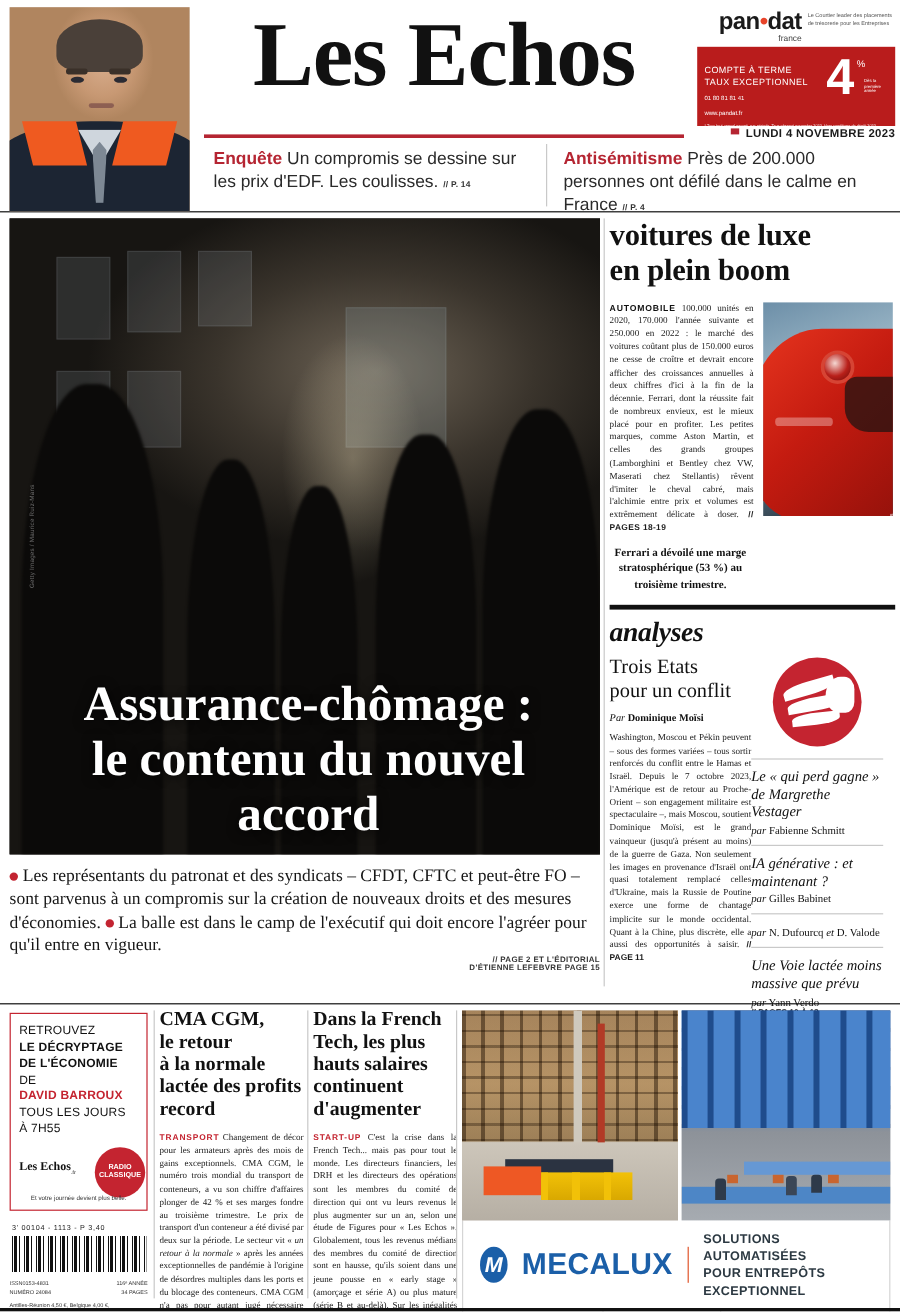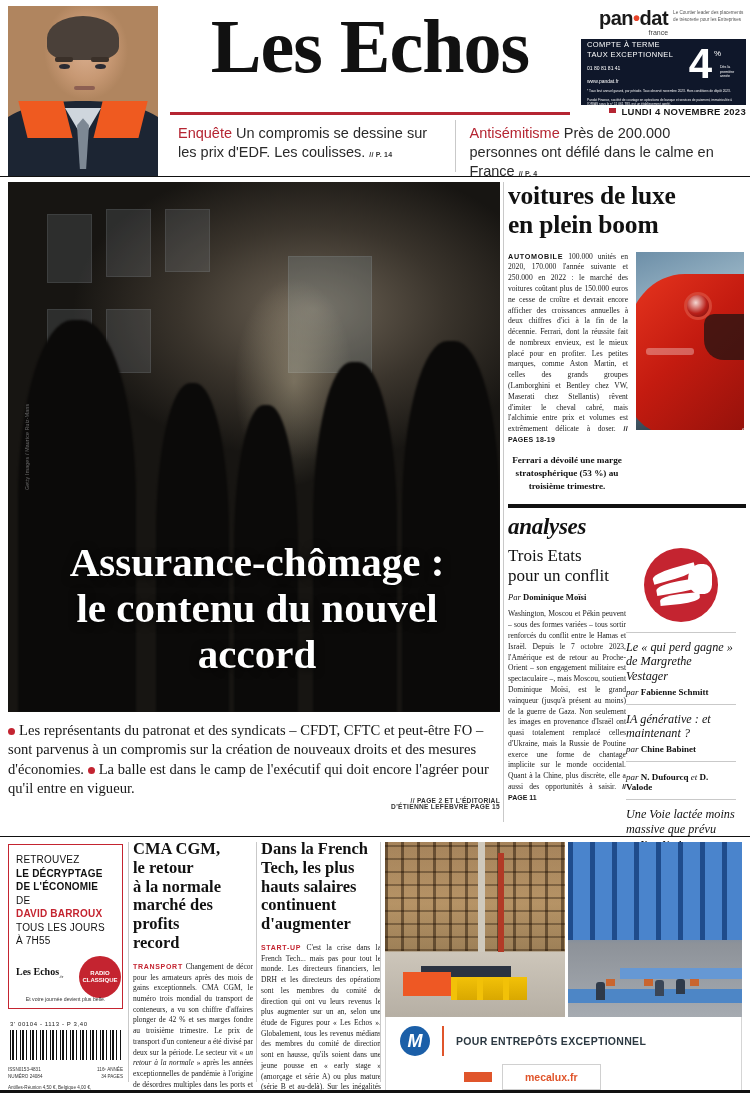--- a/index.html
+++ b/index.html
@@ -70,21 +70,21 @@
     font-family:"Liberation Sans", sans-serif;
     font-size:20px; font-weight:700; color:#1a1a1a; letter-spacing:-0.5px; line-height:1;
   }
   .pandat-logo .dot { color:#e8442a; }
   .pandat-france { font-family:"Liberation Sans", sans-serif; font-size:7px; color:#444; text-align:right; margin-top:1px;}
   .pandat-tag {
     font-family:"Liberation Sans", sans-serif; font-size:4.6px; line-height:1.45;
     color:#555; flex:1; padding-top:2px;
   }
   .pandat-box {
-    background:#0f172a; color:#fff; position:relative; height:66px; padding:1px 6px;
+    background:#b91c1c; color:#fff; position:relative; height:66px; padding:15px 6px;
     font-family:"Liberation Sans", sans-serif;
   }
   .pandat-box .l1 { font-size:7.5px; letter-spacing:.4px; line-height:1.35; font-weight:400;}
   .pandat-box .phone { font-size:5px; margin-top:5px; line-height:1.5; }
   .pandat-box .legal { font-size:3.2px; line-height:1.35; margin-top:4px; opacity:.95;}
   .pandat-box .big4 {
     position:absolute; right:34px; top:4px; font-size:42px; font-weight:700; line-height:1;
   }
   .pandat-box .pct { position:absolute; right:25px; top:10px; font-size:8px; }
   .pandat-box .side { position:absolute; right:4px; top:26px; font-size:3.6px; width:22px; line-height:1.3;}
@@ -102,21 +102,21 @@
   .kickers {
     position:absolute; left:170px; right:4px; top:120px; height:52px;
     display:flex;
   }
   .kicker { flex:1; padding:4px 10px 0 8px; }
   .kicker + .kicker { border-left:1px solid #c9c9c9; padding-left:14px;}
   .kicker p {
     font-family:"Liberation Sans", sans-serif; font-size:14.5px; line-height:1.32;
     color:#2a2a2a; font-weight:300;
   }
-  .kicker .lead { color:#b52532; font-weight:400; }
+  .kicker .lead { color:#b52532; font-weight:700; }
   .kicker .ref { font-size:7px; font-weight:700; color:#333; letter-spacing:.2px;}
 
   .hr-thin { position:absolute; left:0; right:0; top:176px; height:1px; background:#111; }
 
   
   .main { position:absolute; left:0; top:182px; width:750px; height:650px; }
   .left-col { position:absolute; left:8px; top:0; width:492px; }
   .right-col { position:absolute; left:508px; top:0; width:238px; }
   .vdiv { position:absolute; left:503px; top:0; width:1px; height:640px; background:#c9c9c9; }
 
@@ -136,21 +136,21 @@
   .lead-photo .sil {
     position:absolute; bottom:0; background:#0b0a09; border-radius:46% 46% 0 0;
     filter: blur(1.2px);
   }
   .photo-credit {
     position:absolute; left:-46px; top:240px; width:130px;
     transform:rotate(-90deg); transform-origin:center;
     font-family:"Liberation Sans", sans-serif; font-size:5.2px; color:#6d6d6d; letter-spacing:.2px;
   }
   .head-main {
-    position:absolute; left:30px; bottom:34px; right:24px;
+    position:absolute; left:30px; bottom:10px; right:24px;
     color:#fff; font-family:"Liberation Serif", serif; font-weight:700;
     font-size:41px; line-height:1.12; text-align:center;
     text-shadow:0 1px 10px rgba(0,0,0,.75);
   }
 
   .lead-dek {
     margin-top:9px; width:492px;
     font-family:"Liberation Serif", serif; font-size:14.6px; line-height:1.33; color:#161616;
   }
   .bullet { display:inline-block; width:7px;height:7px;border-radius:50%;background:#c32431;margin-right:4px; }
@@ -240,21 +240,21 @@
   }
   .an-item { padding:7px 0; border-top:1px solid #c9c9c9; }
   .an-item:first-child { border-top:none; padding-top:0; }
   .an-item .t {
     font-family:"Liberation Serif", serif; font-style:italic; font-size:12.2px; line-height:1.2; color:#111;
   }
   .an-item .a {
     font-family:"Liberation Serif", serif; font-size:9px; margin-top:3px; color:#111;
   }
   .an-item .a i { font-style:italic; }
-  .an-item .a b { font-weight:700; }
+  .an-item .a b { font-weight:400; }
   .an-item .ref { font-family:"Liberation Sans", sans-serif; font-weight:700; font-size:7px; display:block; margin-top:1px;}
 
   
   .hr-bottom { position:absolute; left:0; right:0; top:836px; height:1px; background:#111; }
   .bottom { position:absolute; left:0; top:840px; width:750px; height:253px; }
   .b-promo { position:absolute; left:8px; top:4px; width:115px; }
   .promo-box {
     border:1px solid #c42430; padding:8px 7px 6px 7px; position:relative; overflow:hidden;
     font-family:"Liberation Sans", sans-serif;
   }
@@ -505,21 +505,21 @@
             <div class="head"></div>
           </div>
 
           <div class="an-item">
             <div class="t">Le « qui perd gagne » de Margrethe Vestager</div>
             <div class="a"><i>par</i> <b>Fabienne Schmitt</b></div>
           </div>
 
           <div class="an-item">
             <div class="t">IA générative : et maintenant ?</div>
-            <div class="a"><i>par</i> <b>Chine Babinet</b></div>
+            <div class="a"><i>par</i> <b>Gilles Babinet</b></div>
           </div>
 
           <div class="an-item">
             <div class="a"><i>par</i> <b>N. Dufourcq</b> <i>et</i> <b>D. Valode</b></div>
           </div>
 
           <div class="an-item">
             <div class="t">Une Voie lactée moins massive que prévu</div>
             <div class="a"><i>par</i> <b>Yann Verdo</b></div>
             <span class="ref">// PAGES 10 À 13</span>
@@ -564,21 +564,21 @@
       </div>
     </div>
 
     <div class="bdiv" style="left:128px;"></div>
 
     <div class="b-col c2">
       <h2>
         <div>CMA CGM,</div>
         <div>le retour</div>
         <div>à la normale</div>
-        <div>marché des profits</div>
+        <div>lactée des profits</div>
         <div>record</div>
       </h2>
       <p><span class="cat">TRANSPORT</span><span> Changement de décor pour les armateurs après des mois de gains exceptionnels. CMA CGM, le numéro trois mondial du transport de conteneurs, a vu son chiffre d'affaires plonger de 42 % et ses marges fondre au troisième trimestre. Le prix de transport d'un conteneur a été divisé par deux sur la période. Le secteur vit « </span><i>un retour à la normale</i><span> » après les années exceptionnelles de pandémie à l'origine de désordres multiples dans les ports et du blocage des conteneurs. CMA CGM n'a pas pour autant jugé nécessaire d'annoncer des réductions d'effectifs – contrairement à son concurrent danois Maersk, qui se sépare de 10.000 salariés.</span> </p>
     </div>
 
     <div class="bdiv" style="left:256px;"></div>
 
     <div class="b-col c3">
       <h2>
         <div>Dans la French</div>
@@ -611,22 +611,24 @@
           <div class="box" style="left:44%;"></div>
           <div class="box" style="left:70%;"></div>
           <div class="m1"></div>
           <div class="m2"></div>
           <div class="m3"></div>
         </div>
       </div>
       <div class="ad-bar">
         <div class="ad-row1">
           <div class="mec-mark">M</div>
+          <div class="mec-name">MECALUX</div>
           <div class="mec-sep"></div>
           <div class="mec-tag">
+            <div>SOLUTIONS AUTOMATISÉES</div>
             <div>POUR ENTREPÔTS EXCEPTIONNEL</div>
           </div>
         </div>
         <div class="ad-row2">
           <div class="ad-phone">
             
             
             
           </div>
           <div class="ad-site">mecalux.fr</div>

